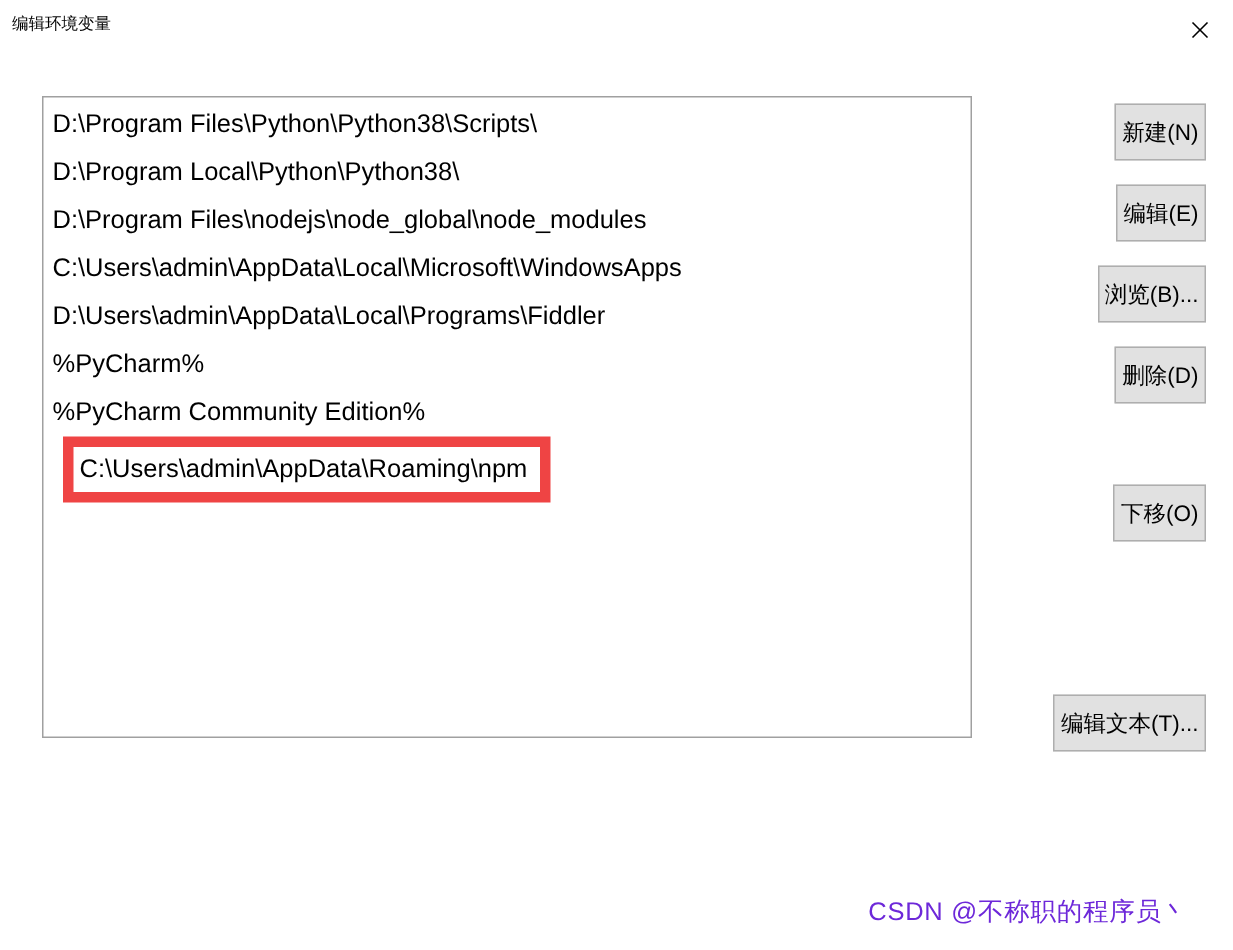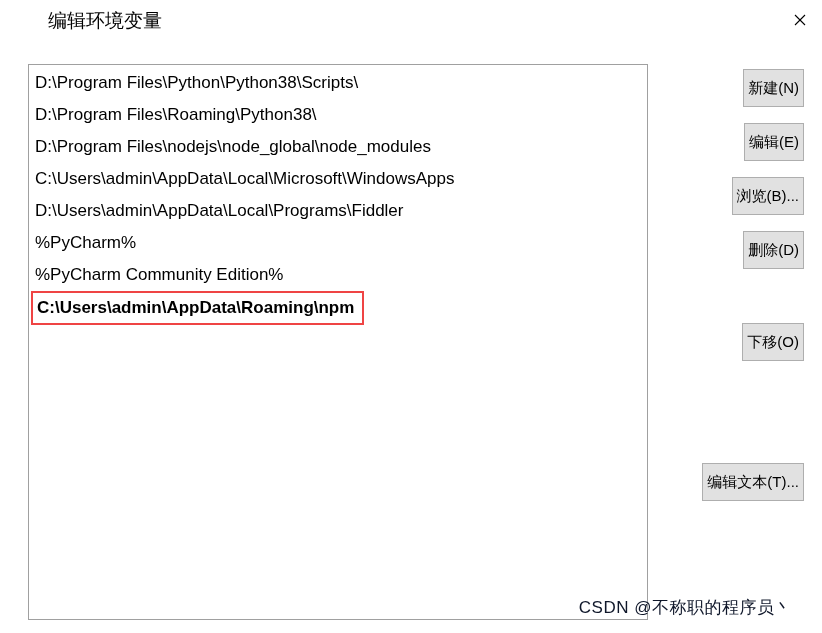--- a/index.html
+++ b/index.html
@@ -18,23 +18,22 @@
       position: relative;
     }
     .titlebar {
       display: flex;
       justify-content: space-between;
       align-items: flex-start;
       padding: 8px 10px 4px 8px;
       height: 36px;
     }
     .title {
-      font-size: 19px;
+      font-size: 11px;
       color: #000000;
-      margin-left: 40px;
     }
     .close-btn {
       width: 24px;
       height: 24px;
       display: flex;
       align-items: center;
       justify-content: center;
       cursor: pointer;
       font-size: 16px;
     }
@@ -44,38 +43,37 @@
     }
     .content {
       display: flex;
       padding: 28px 18px 0 28px;
       gap: 22px;
     }
     .listbox {
       flex: 1;
       border: 1px solid #a0a0a0;
       background: #ffffff;
-      height: 556px;
+      height: 428px;
       overflow: hidden;
       padding: 2px 0;
     }
     .list-item {
       font-size: 17px;
       font-family: "Segoe UI", Tahoma, sans-serif;
       padding: 2px 6px;
       line-height: 1.65;
       white-space: nowrap;
       cursor: default;
     }
     .list-item.highlighted {
-      border: 2px solid #ef4444;
+      border: 7px solid #ef4444;
       display: inline-block;
       padding: 1px 8px 1px 4px;
-      margin-left: 2px;
-      font-weight: bold;
+      margin-left: 13px;
     }
     .button-col {
       display: flex;
       flex-direction: column;
       gap: 16px;
       width: 134px;
       padding-top: 5px;
       align-items: flex-end;
     }
     .button-col .spacer-sm {
@@ -91,21 +89,21 @@
       font-size: 15px;
       font-family: "Microsoft YaHei", "Segoe UI", sans-serif;
       cursor: pointer;
       text-align: center;
       padding: 0 4px;
     }
     .watermark {
       position: absolute;
       bottom: 14px;
       right: 30px;
-      color: #0f172a;
+      color: #6d28d9;
       font-size: 17px;
       font-family: "Microsoft YaHei", sans-serif;
       pointer-events: none;
       letter-spacing: 0.5px;
     }
   </style>
 </head>
 <body>
 
 <div class="titlebar">
@@ -114,21 +112,21 @@
     <svg viewBox="0 0 12 12">
       <line x1="1" y1="1" x2="11" y2="11" stroke="#000" stroke-width="1.1"></line>
       <line x1="11" y1="1" x2="1" y2="11" stroke="#000" stroke-width="1.1"></line>
     </svg>
   </div>
 </div>
 
 <div class="content">
   <div class="listbox" id="listbox">
       <div class="list-item">D:\Program Files\Python\Python38\Scripts\</div>
-      <div class="list-item">D:\Program Files\Roaming\Python38\</div>
+      <div class="list-item">D:\Program Local\Python\Python38\</div>
       <div class="list-item">D:\Program Files\nodejs\node_global\node_modules</div>
       <div class="list-item">C:\Users\admin\AppData\Local\Microsoft\WindowsApps</div>
       <div class="list-item">D:\Users\admin\AppData\Local\Programs\Fiddler</div>
       <div class="list-item">%PyCharm%</div>
       <div class="list-item">%PyCharm Community Edition%</div>
       <div><span class="list-item highlighted">C:\Users\admin\AppData\Roaming\npm</span></div>
     </div>
 
   <div class="button-col">
     <button class="btn">新建(N)</button>

